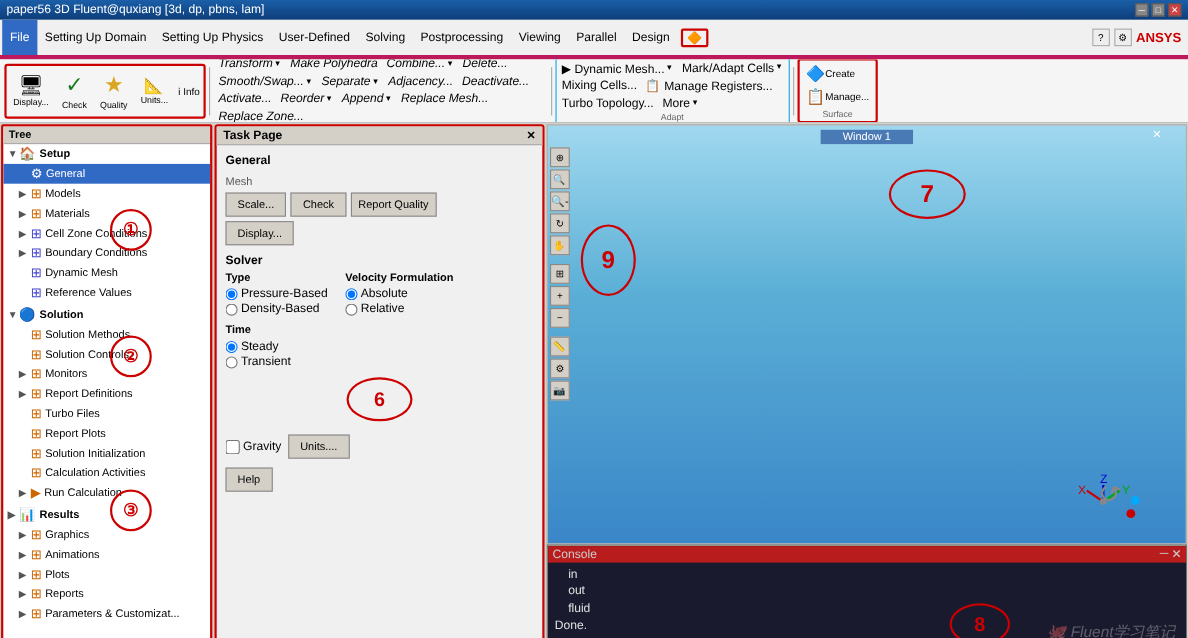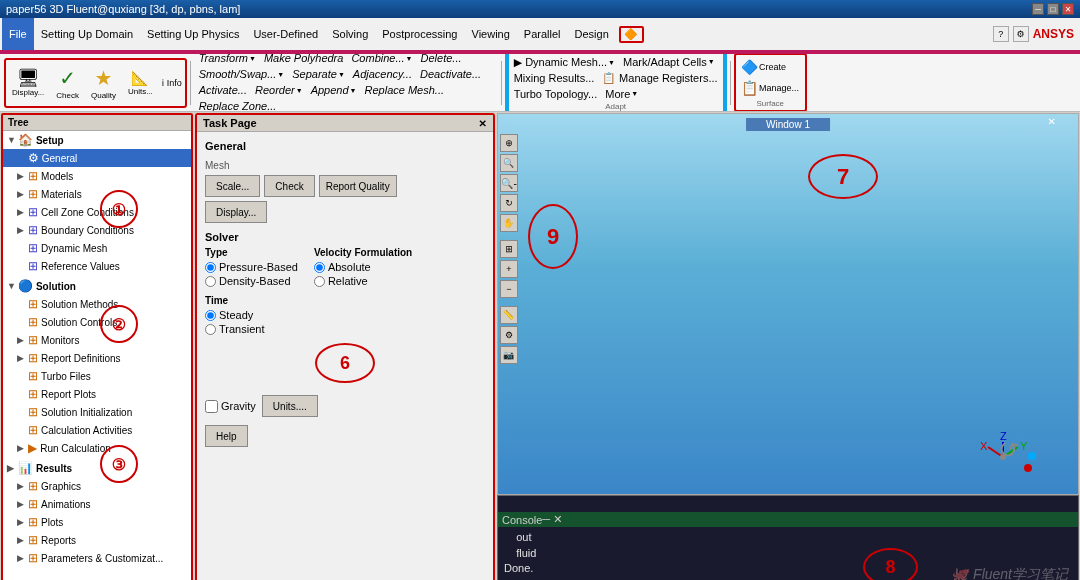--- a/index.html
+++ b/index.html
@@ -228,28 +228,29 @@
       color: #e0e0e0;
       border: 1px solid #666;
       padding: 3px 6px;
       font-family: 'Courier New', monospace;
       font-size: 10px;
       position: relative;
       overflow-y: auto;
     }
     .console-header {
       position: absolute;
-      top: 16px;
+      top: 0;
       left: 0;
       right: 0;
-      background: #14532d;
+      background: #b91c1c;
       padding: 1px 4px;
       font-size: 10px;
       color: #ccc;
       display: flex;
+      justify-content: space-between;
       align-items: center;
     }
     .console-content { margin-top: 16px; }
     .console-line { line-height: 1.4; }
     .console-prompt { color: #aaffaa; }
     .fluent-watermark {
       position: absolute;
       bottom: 10px;
       right: 10px;
       color: rgba(200,200,200,0.4);
@@ -368,32 +369,32 @@
         </div>
       <div class="toolbar-dropdown-btn">
           <span>Replace Zone...</span>
         </div>
     </div>
 
   </div>
 
   <div class="toolbar-sep"></div>
 
-  <div style="border:4px solid #0ea5e9;border-radius:3px;padding:2px;display:flex;flex-direction:column;gap:1px;">
+  <div style="border:1px solid #0ea5e9;border-radius:3px;padding:2px;display:flex;flex-direction:column;gap:1px;">
     <div style="display:flex;gap:2px;">
       <div class="toolbar-dropdown-btn">
           <span>▶ Dynamic Mesh... <span class="caret">▼</span></span>
         </div>
       <div class="toolbar-dropdown-btn">
           <span>Mark/Adapt Cells <span class="caret">▼</span></span>
         </div>
     </div>
     <div style="display:flex;gap:2px;">
       <div class="toolbar-dropdown-btn">
-          <span>Mixing Results...</span>
+          <span>Mixing Cells...</span>
         </div>
       <div class="toolbar-dropdown-btn">
           <span>📋 Manage Registers...</span>
         </div>
     </div>
     <div style="display:flex;gap:2px;">
       <div class="toolbar-dropdown-btn">
           <span>Turbo Topology...</span>
         </div>
       <div class="toolbar-dropdown-btn">

